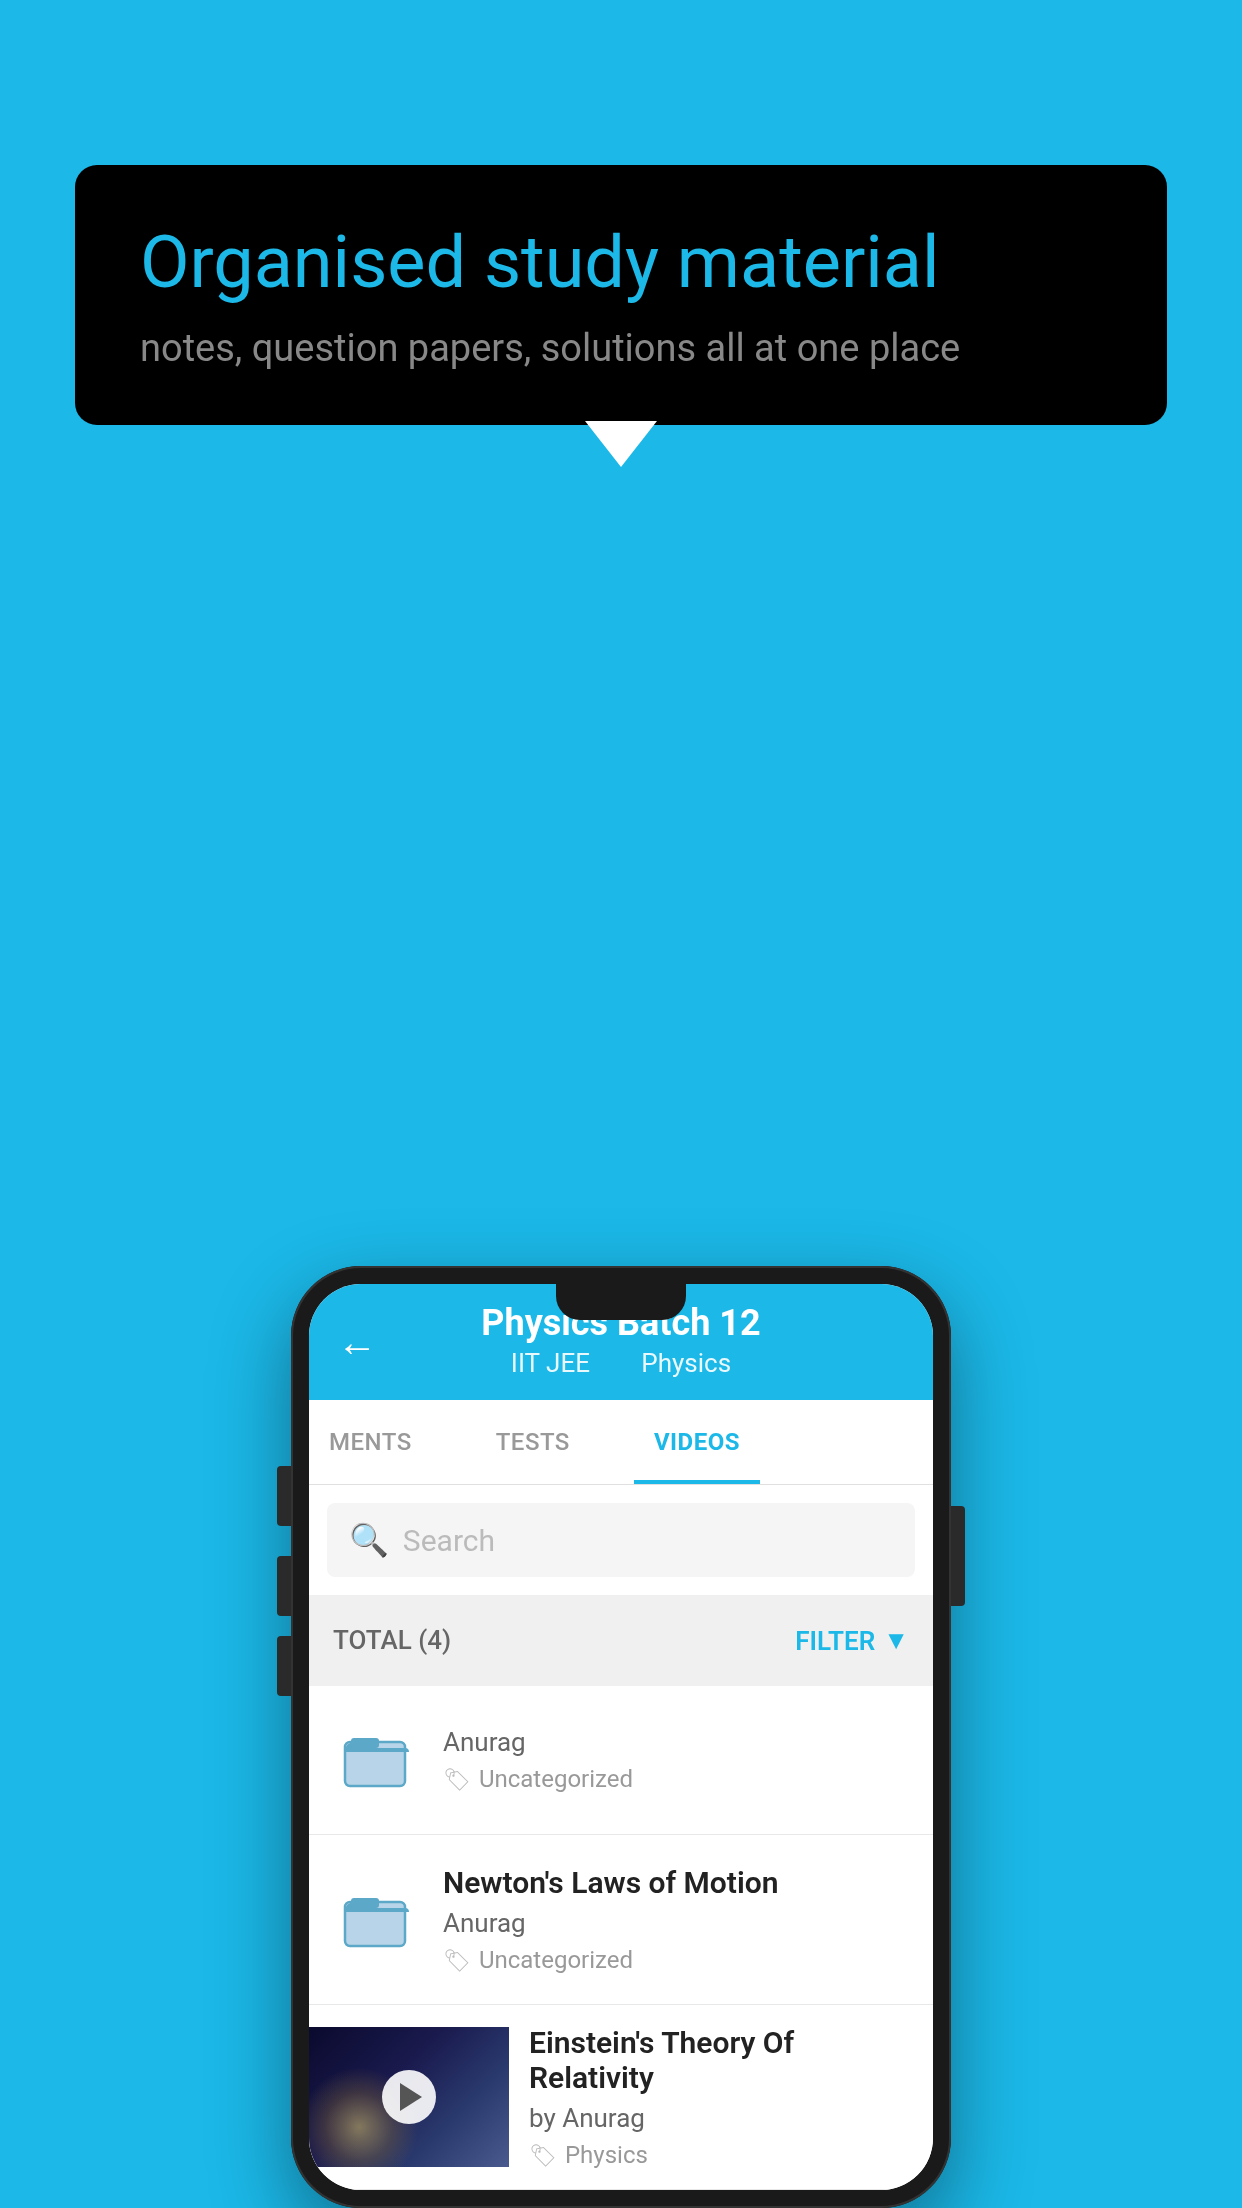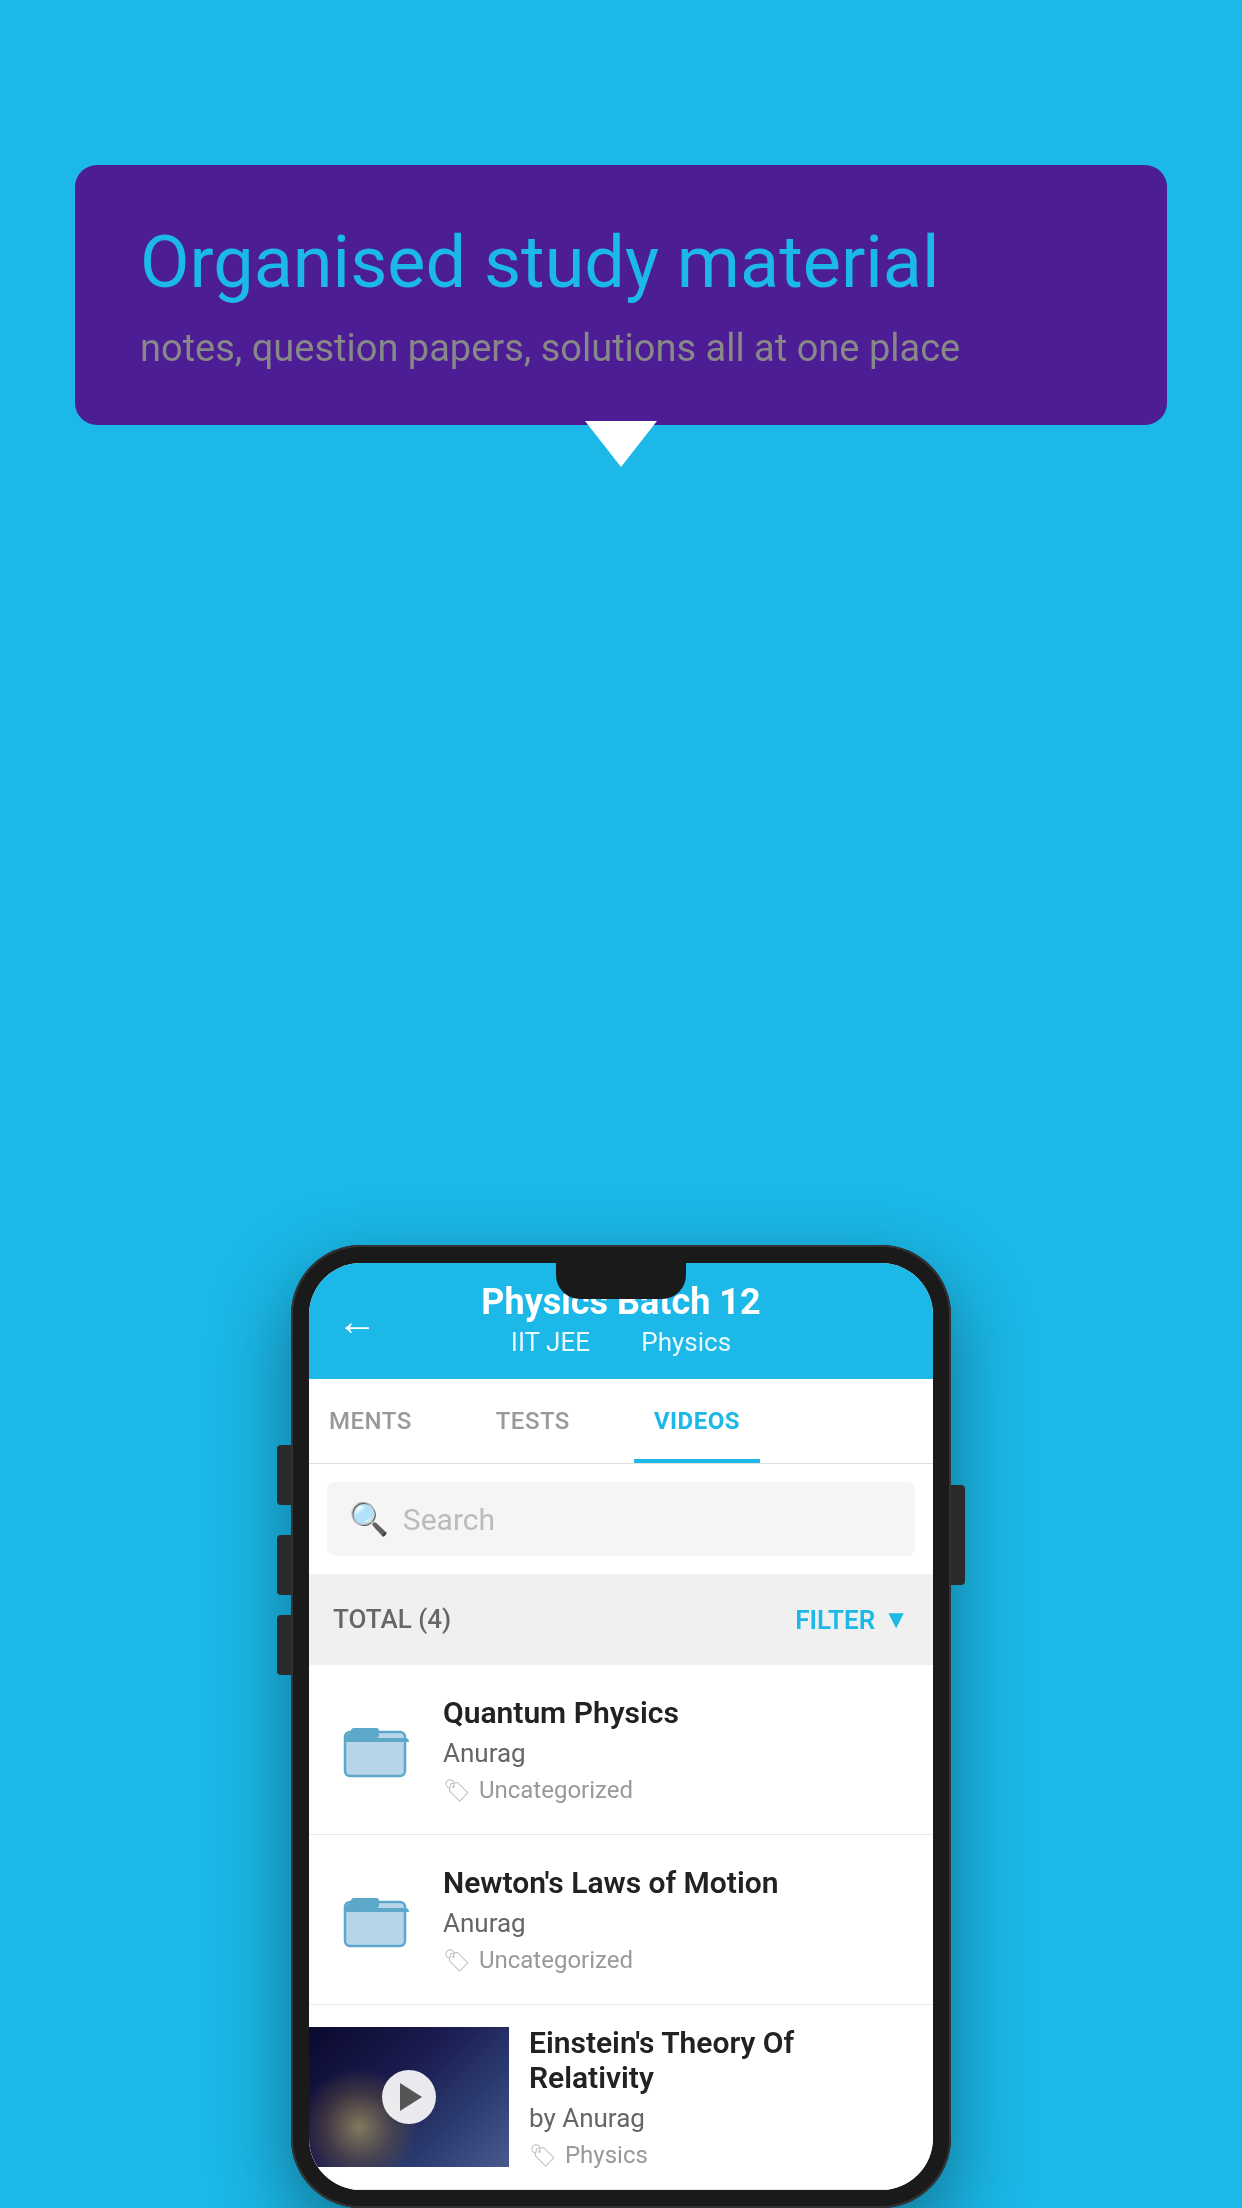--- a/index.html
+++ b/index.html
@@ -17,21 +17,21 @@
     
     .speech-bubble-container {
       position: absolute;
       top: 165px;
       left: 75px;
       right: 75px;
       z-index: 10;
     }
 
     .speech-bubble {
-      background: #4c1d95;
+      background: #000000;
       border-radius: 22px;
       padding: 55px 65px;
       position: relative;
     }
 
     .speech-bubble::after {
       content: '';
       position: absolute;
       bottom: -42px;
       left: 50%;
@@ -433,21 +433,20 @@
 
         <div class="video-item">
           <div class="video-thumb-folder">
             <svg class="folder-icon-svg" viewBox="0 0 72 72" fill="none" xmlns="http://www.w3.org/2000/svg">
               <rect x="4" y="18" width="60" height="44" rx="5" fill="#B8D4E8" stroke="#5BA8C8" stroke-width="2.5"></rect>
               <path d="M4 28 Q4 18 14 18 H28 L34 24 H64 Q68 24 68 28" fill="#5BA8C8"></path>
               <rect x="10" y="14" width="28" height="10" rx="3" fill="#5BA8C8"></rect>
             </svg>
           </div>
           <div class="video-info">
-            <div class="video-title">Quantum Physics</div>
             <div class="video-author">Anurag</div>
             <div class="video-tag">
               <span style="color:#bbb;font-size:22px;">🏷</span>
               <span>Uncategorized</span>
             </div>
           </div>
         </div>
 
         <div class="video-item">
           <div class="video-thumb-folder">

